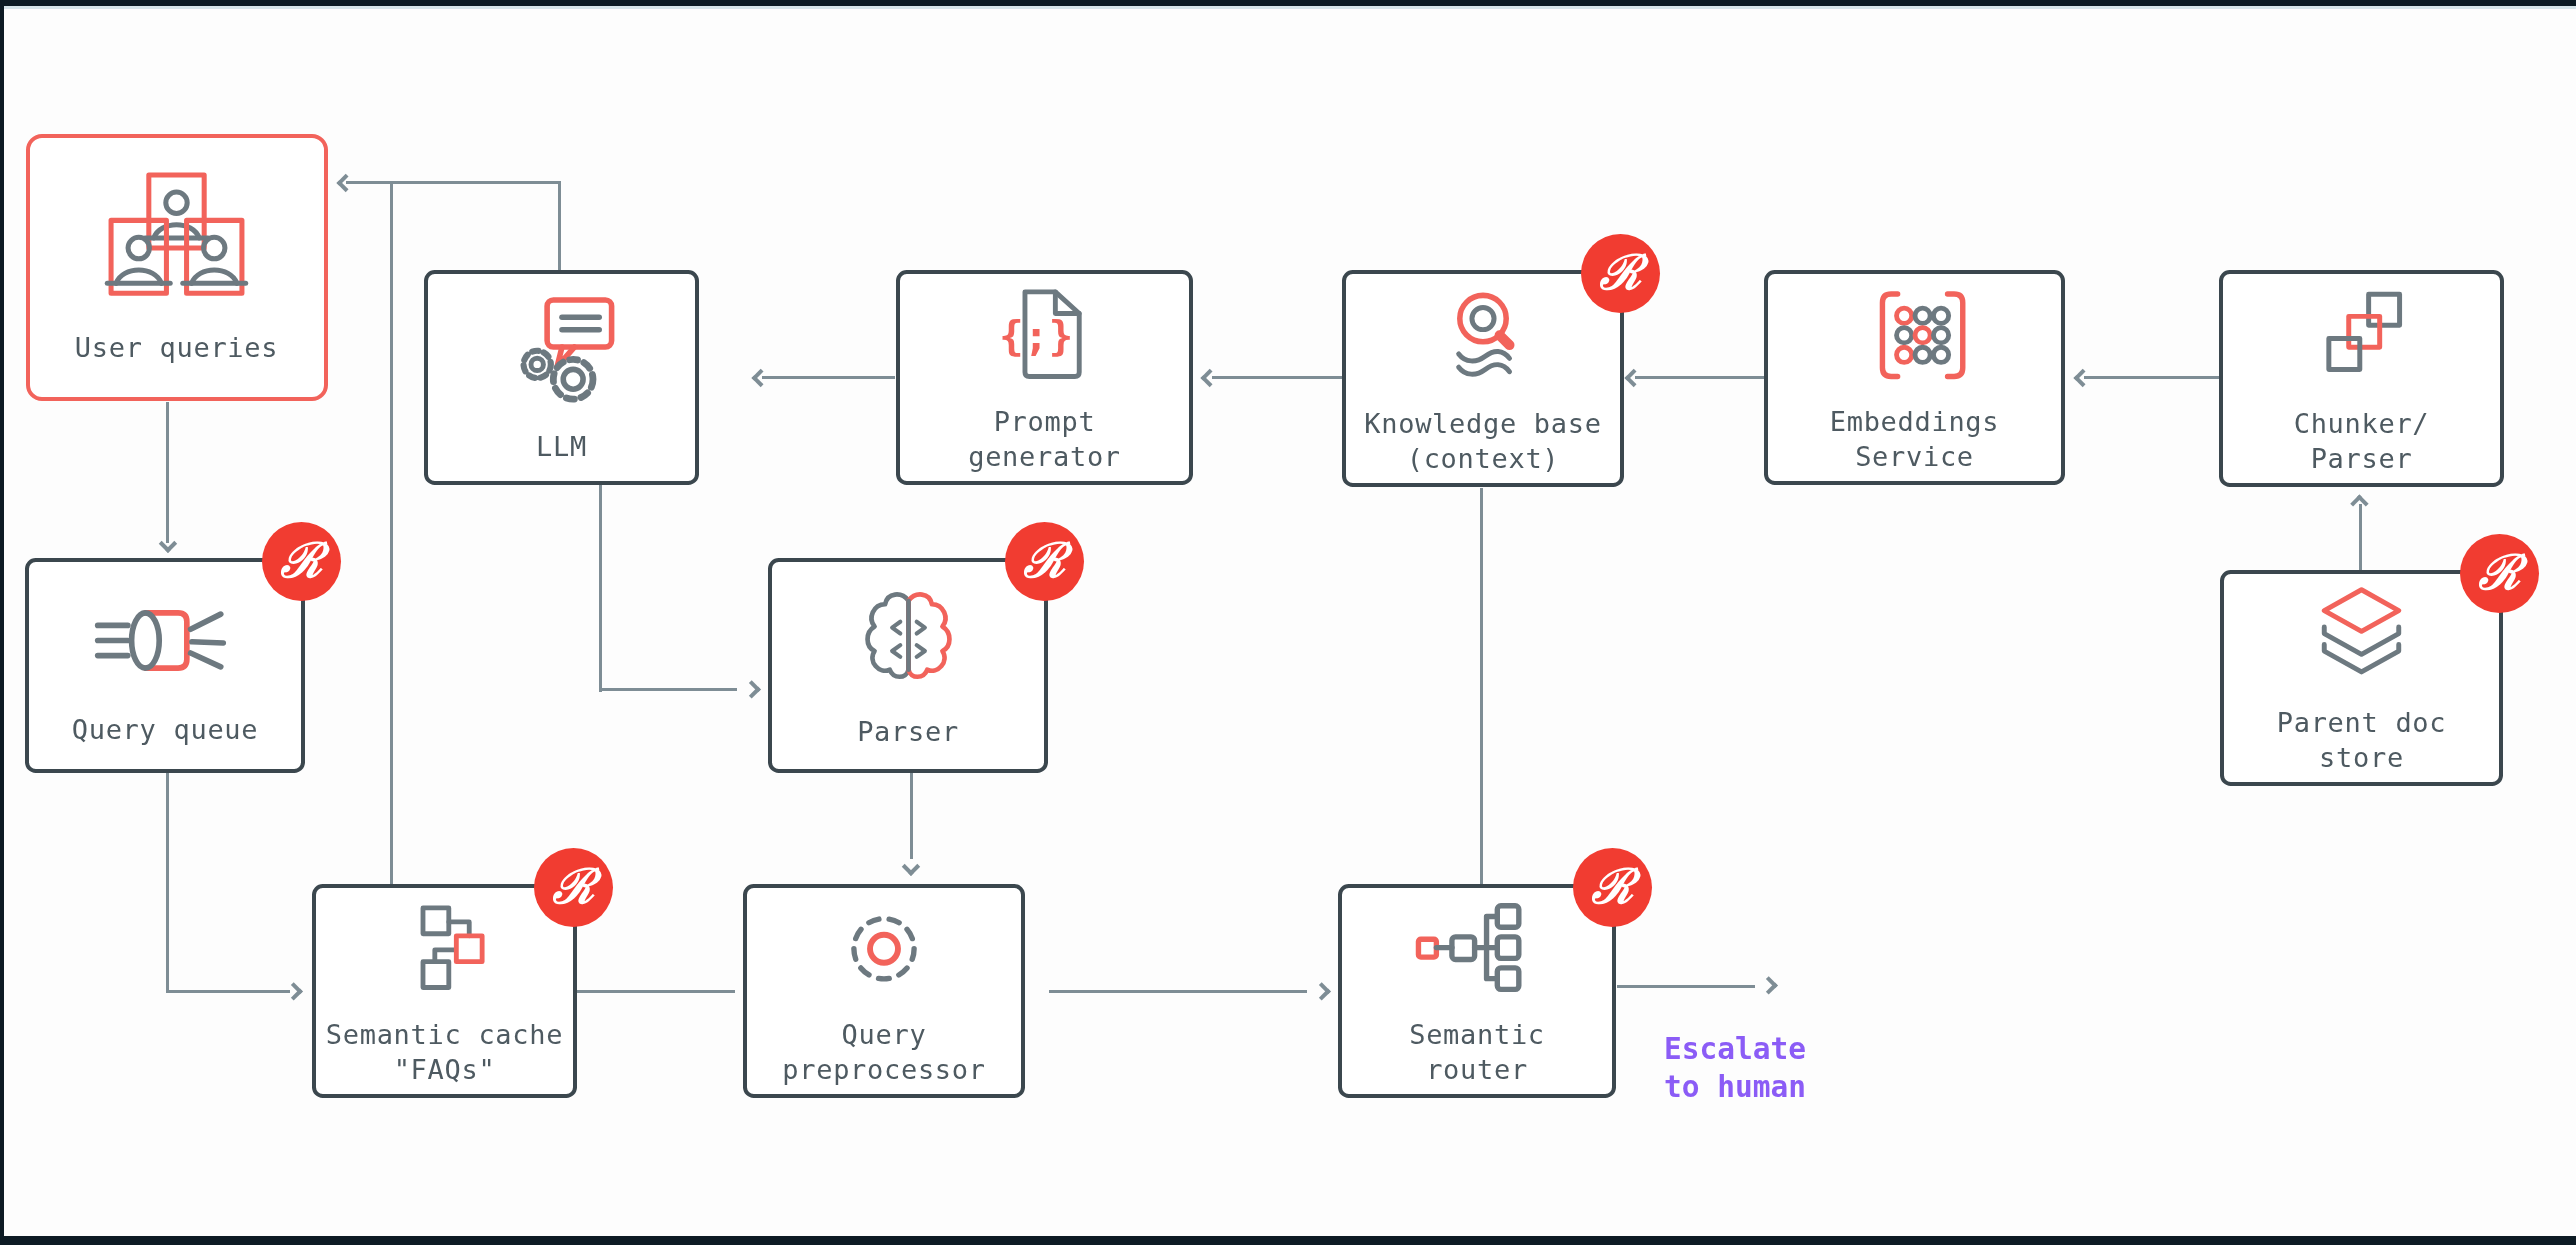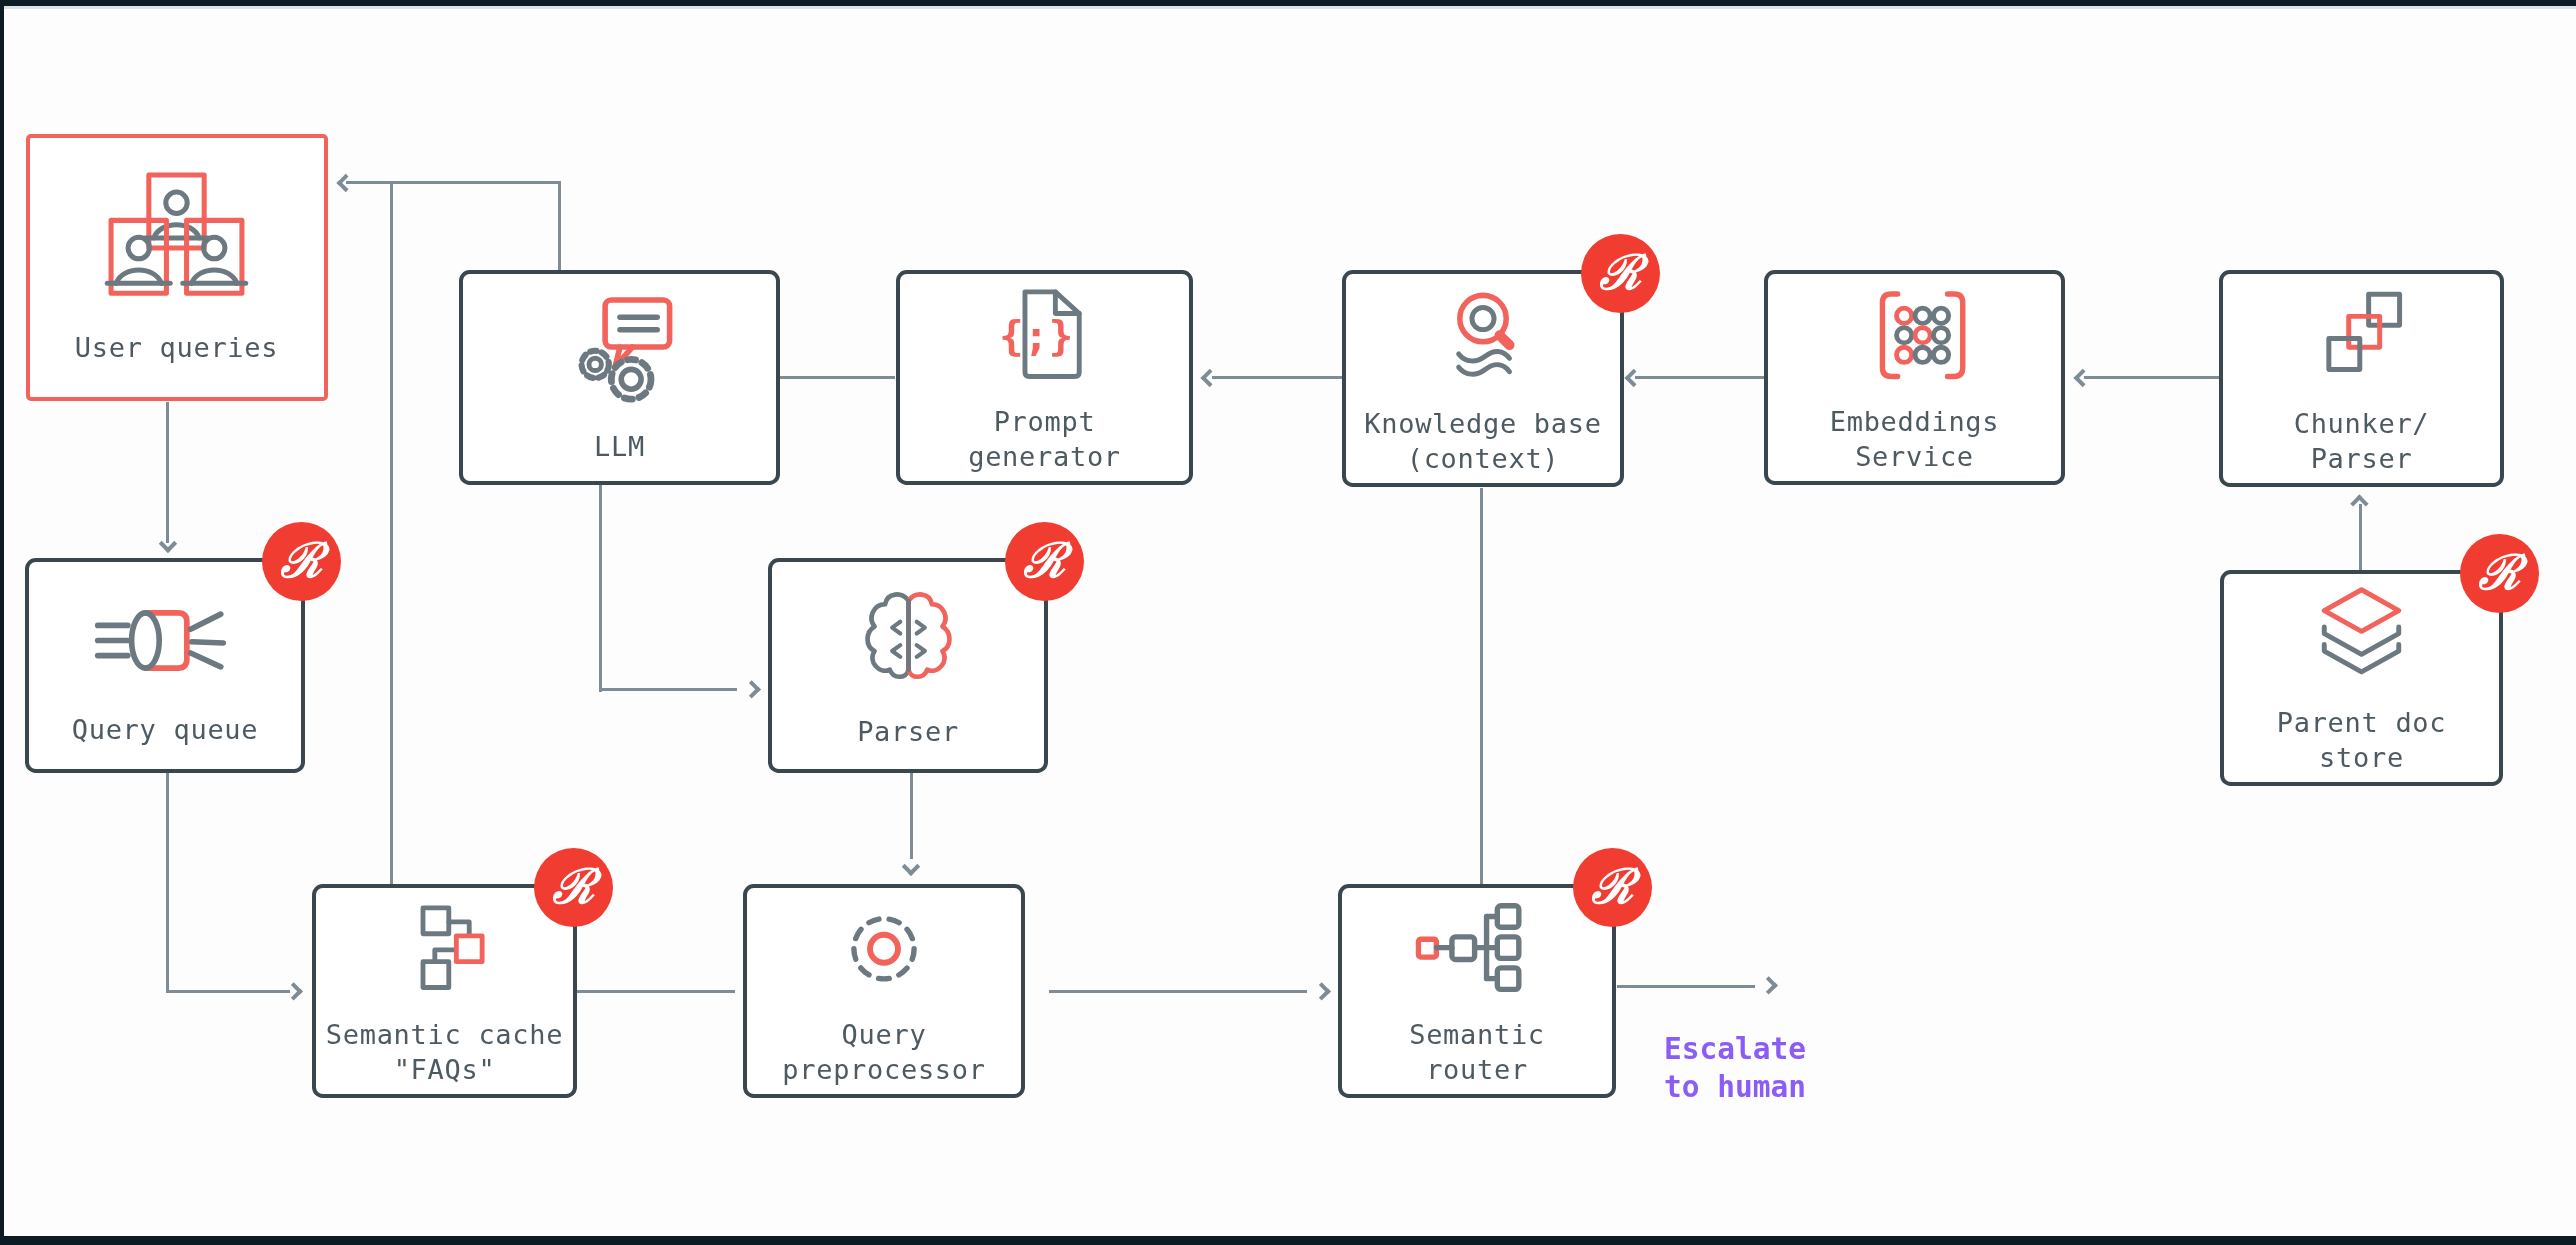--- a/index.html
+++ b/index.html
@@ -8,21 +8,21 @@
   
   .bar{position:absolute;background:#0d1b24;}
   .bar.top{left:0;top:0;width:2576px;height:6px;}
   .bar.topglow{left:0;top:6px;width:2576px;height:2.7px;background:#d7e5ea;}
   .bar.left{left:0;top:0;width:4px;height:1246px;}
   .bar.bottom{left:0;top:1236px;width:2576px;height:9.4px;}
   
   .node{position:absolute;background:#ffffff;border:4.7px solid #3b474e;border-radius:10.7px;
         box-sizing:border-box;display:flex;flex-direction:column;align-items:center;
         justify-content:center;gap:16px;padding:6.7px 4px;}
-  .node.accent{border:4px solid #f2635b;border-radius:5px;}
+  .node.accent{border:4px solid #f2635b;border-radius:16px;}
   .label{font-size:27px;line-height:1.28;color:#4e5a61;text-align:center;white-space:pre-line;
          letter-spacing:0.7px;}
   .freetext{position:absolute;font-size:29.5px;font-weight:bold;line-height:1.3;color:#8b5cf6;
             white-space:pre-line;}
   
   .hline,.vline{position:absolute;background:#7e8d95;}
   .hline{height:3.4px;} .vline{width:3.4px;}
   .ah{position:absolute;width:13.4px;height:13.4px;border-top:4px solid #7e8d95;
       border-right:4px solid #7e8d95;box-sizing:border-box;}
   .ah.r{transform:rotate(45deg);} .ah.d{transform:rotate(135deg);}
@@ -103,21 +103,21 @@
       <path class="g" d="M12 90 C17 76 43 76 48 90" stroke-width="4"></path>
       <line class="g" x1="5" y1="90" x2="55" y2="90" stroke-width="4"></line>
       <rect class="r" x="68" y="40" width="44" height="58" stroke-width="4"></rect>
       <circle class="g" cx="90" cy="62" r="8.5" stroke-width="4"></circle>
       <path class="g" d="M72 90 C77 76 103 76 108 90" stroke-width="4"></path>
       <line class="g" x1="65" y1="90" x2="115" y2="90" stroke-width="4"></line>
     </svg>
     <div class="label">User queries</div>
   </div>
 
-  <div class="node" style="left:459px;top:270px;width:321px;height:215px;">
+  <div class="node" style="left:424px;top:270px;width:275px;height:215px;">
     <svg viewBox="0 0 100 100" width="124" height="124">
       <rect class="r" x="38" y="8" width="52" height="38" rx="5" stroke-width="4.5"></rect>
       <path class="r" d="M50 46 L46 62 L60 46" stroke-width="4.5"></path>
       <line class="g" x1="50" y1="22" x2="80" y2="22" stroke-width="4.5"></line>
       <line class="g" x1="50" y1="32" x2="80" y2="32" stroke-width="4.5"></line>
       <circle class="g" cx="30" cy="60" r="11" stroke-width="5" stroke-dasharray="5 4.5"></circle>
       <circle class="g" cx="30" cy="60" r="5" stroke-width="4"></circle>
       <circle class="g" cx="59" cy="72" r="16" stroke-width="5.5" stroke-dasharray="6.5 5.5"></circle>
       <circle class="g" cx="59" cy="72" r="8" stroke-width="4.5"></circle>
     </svg>

